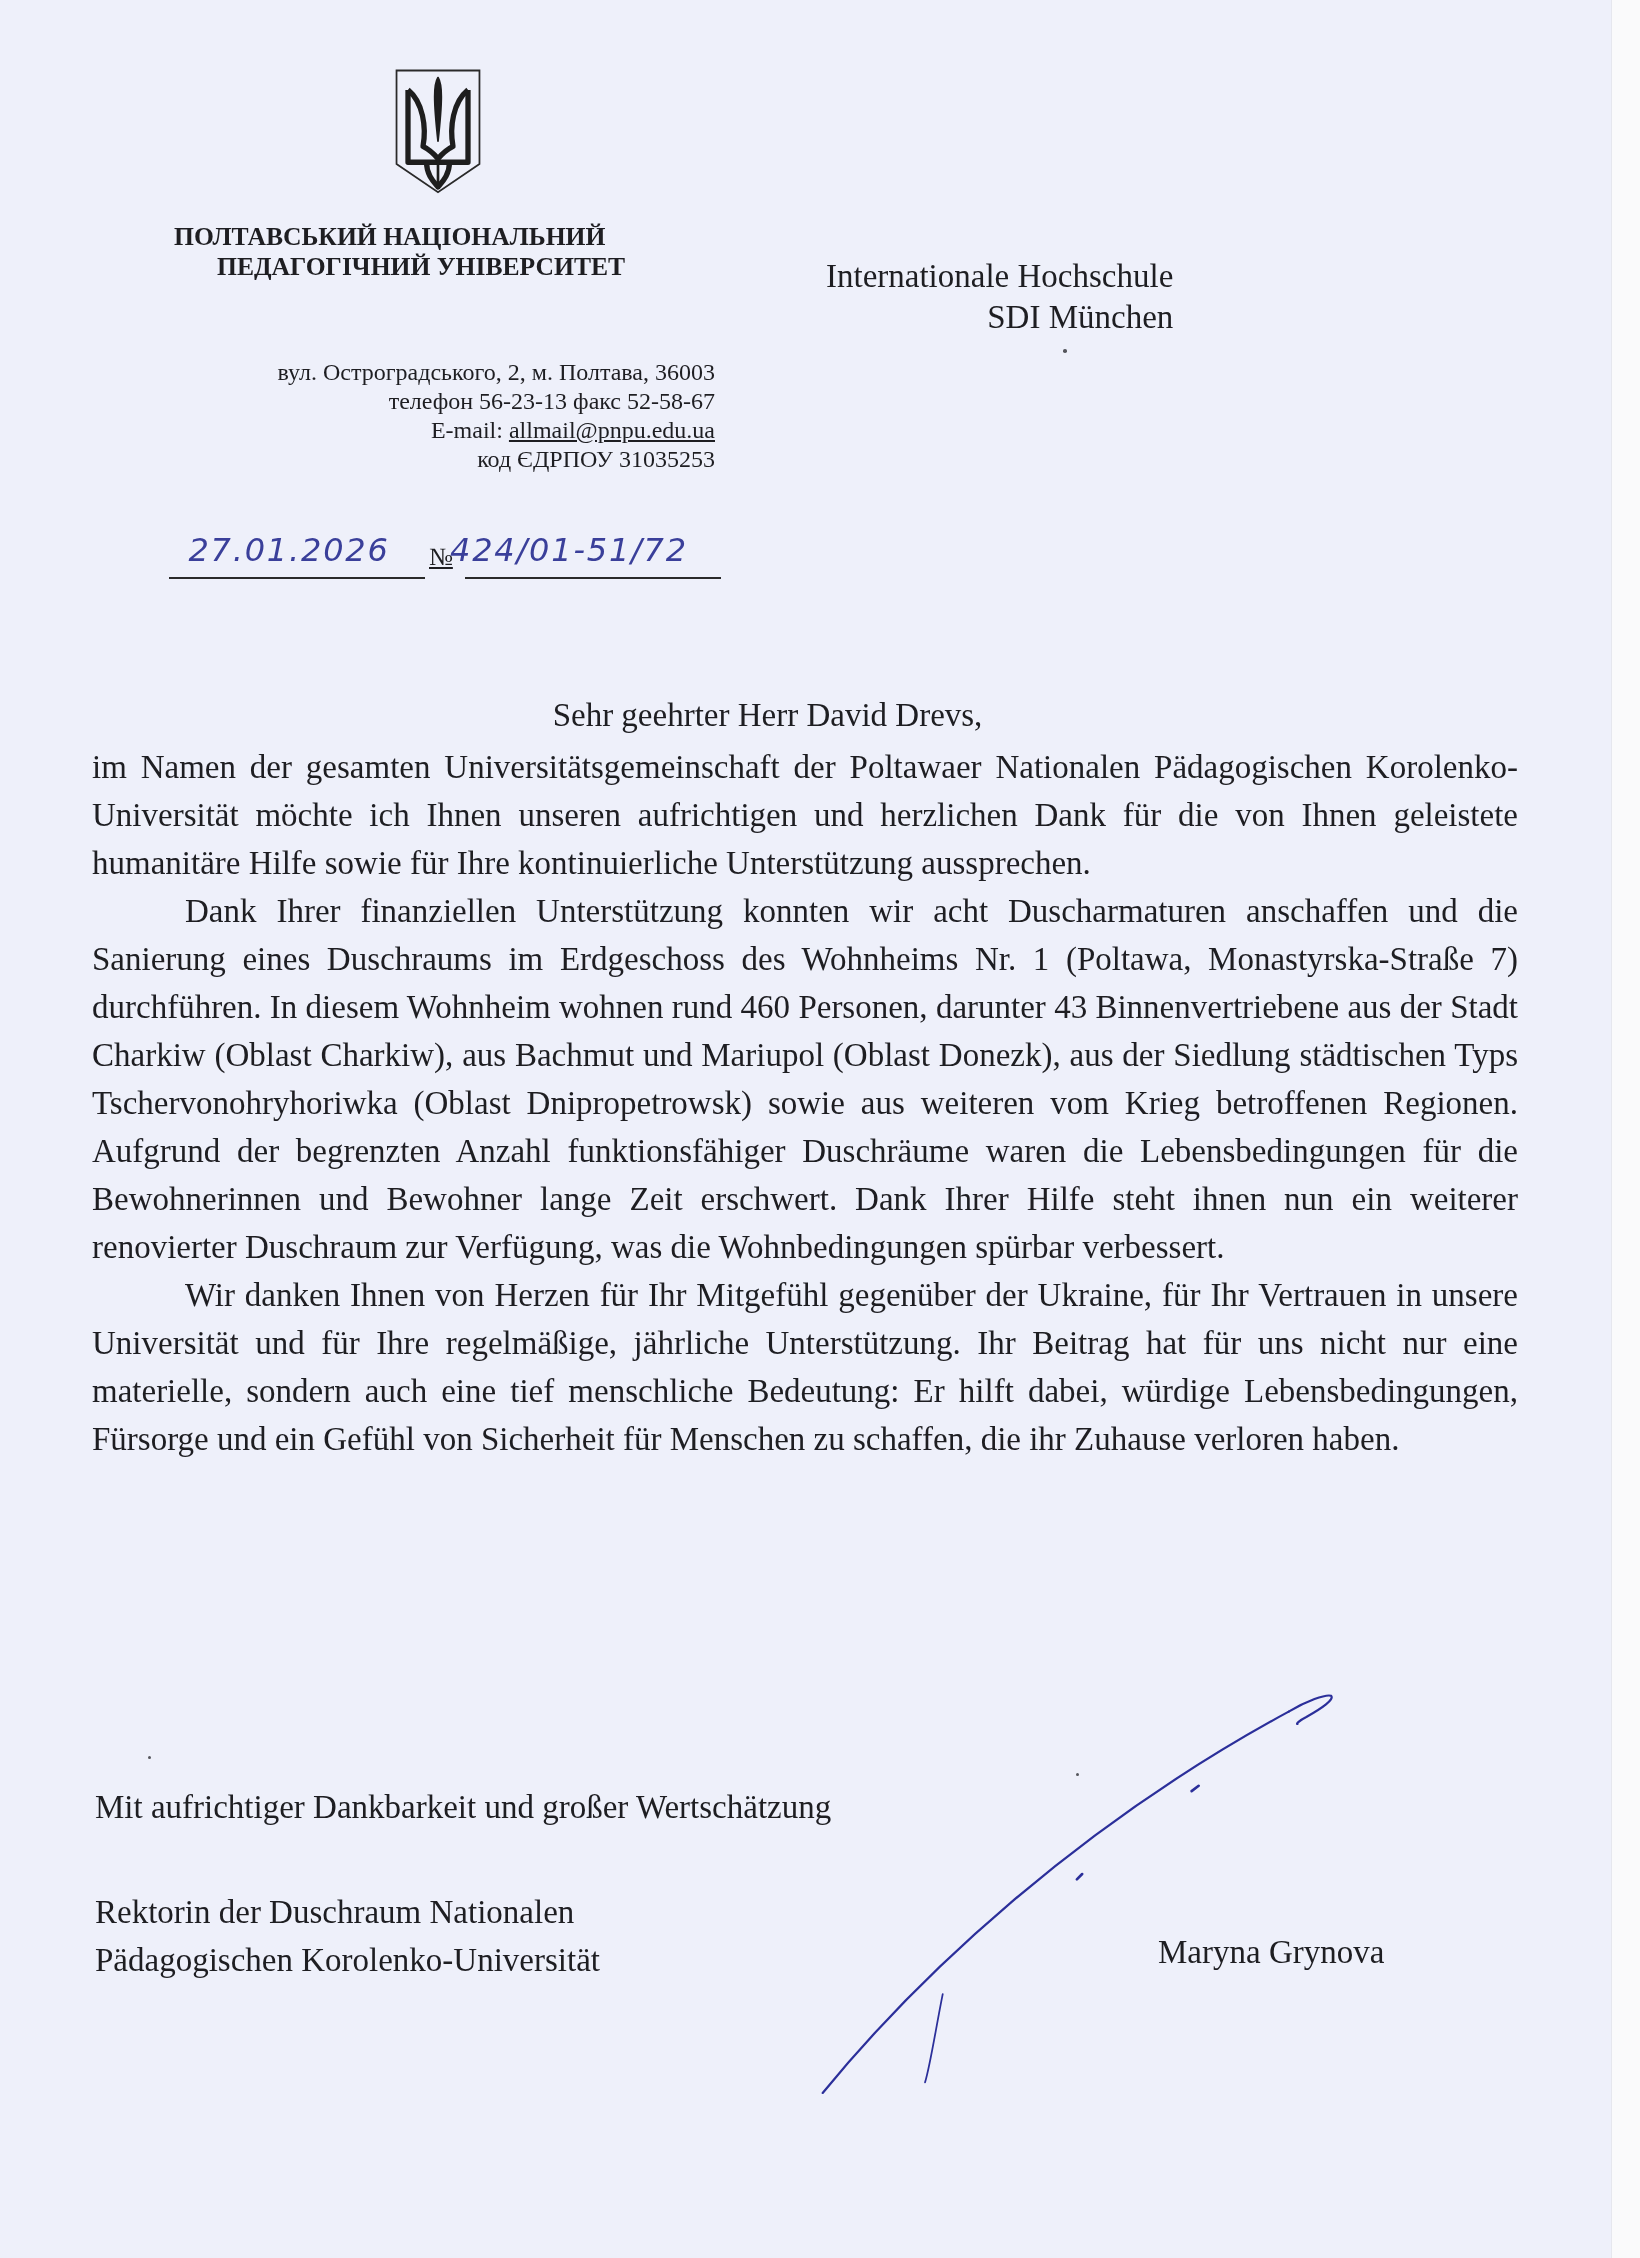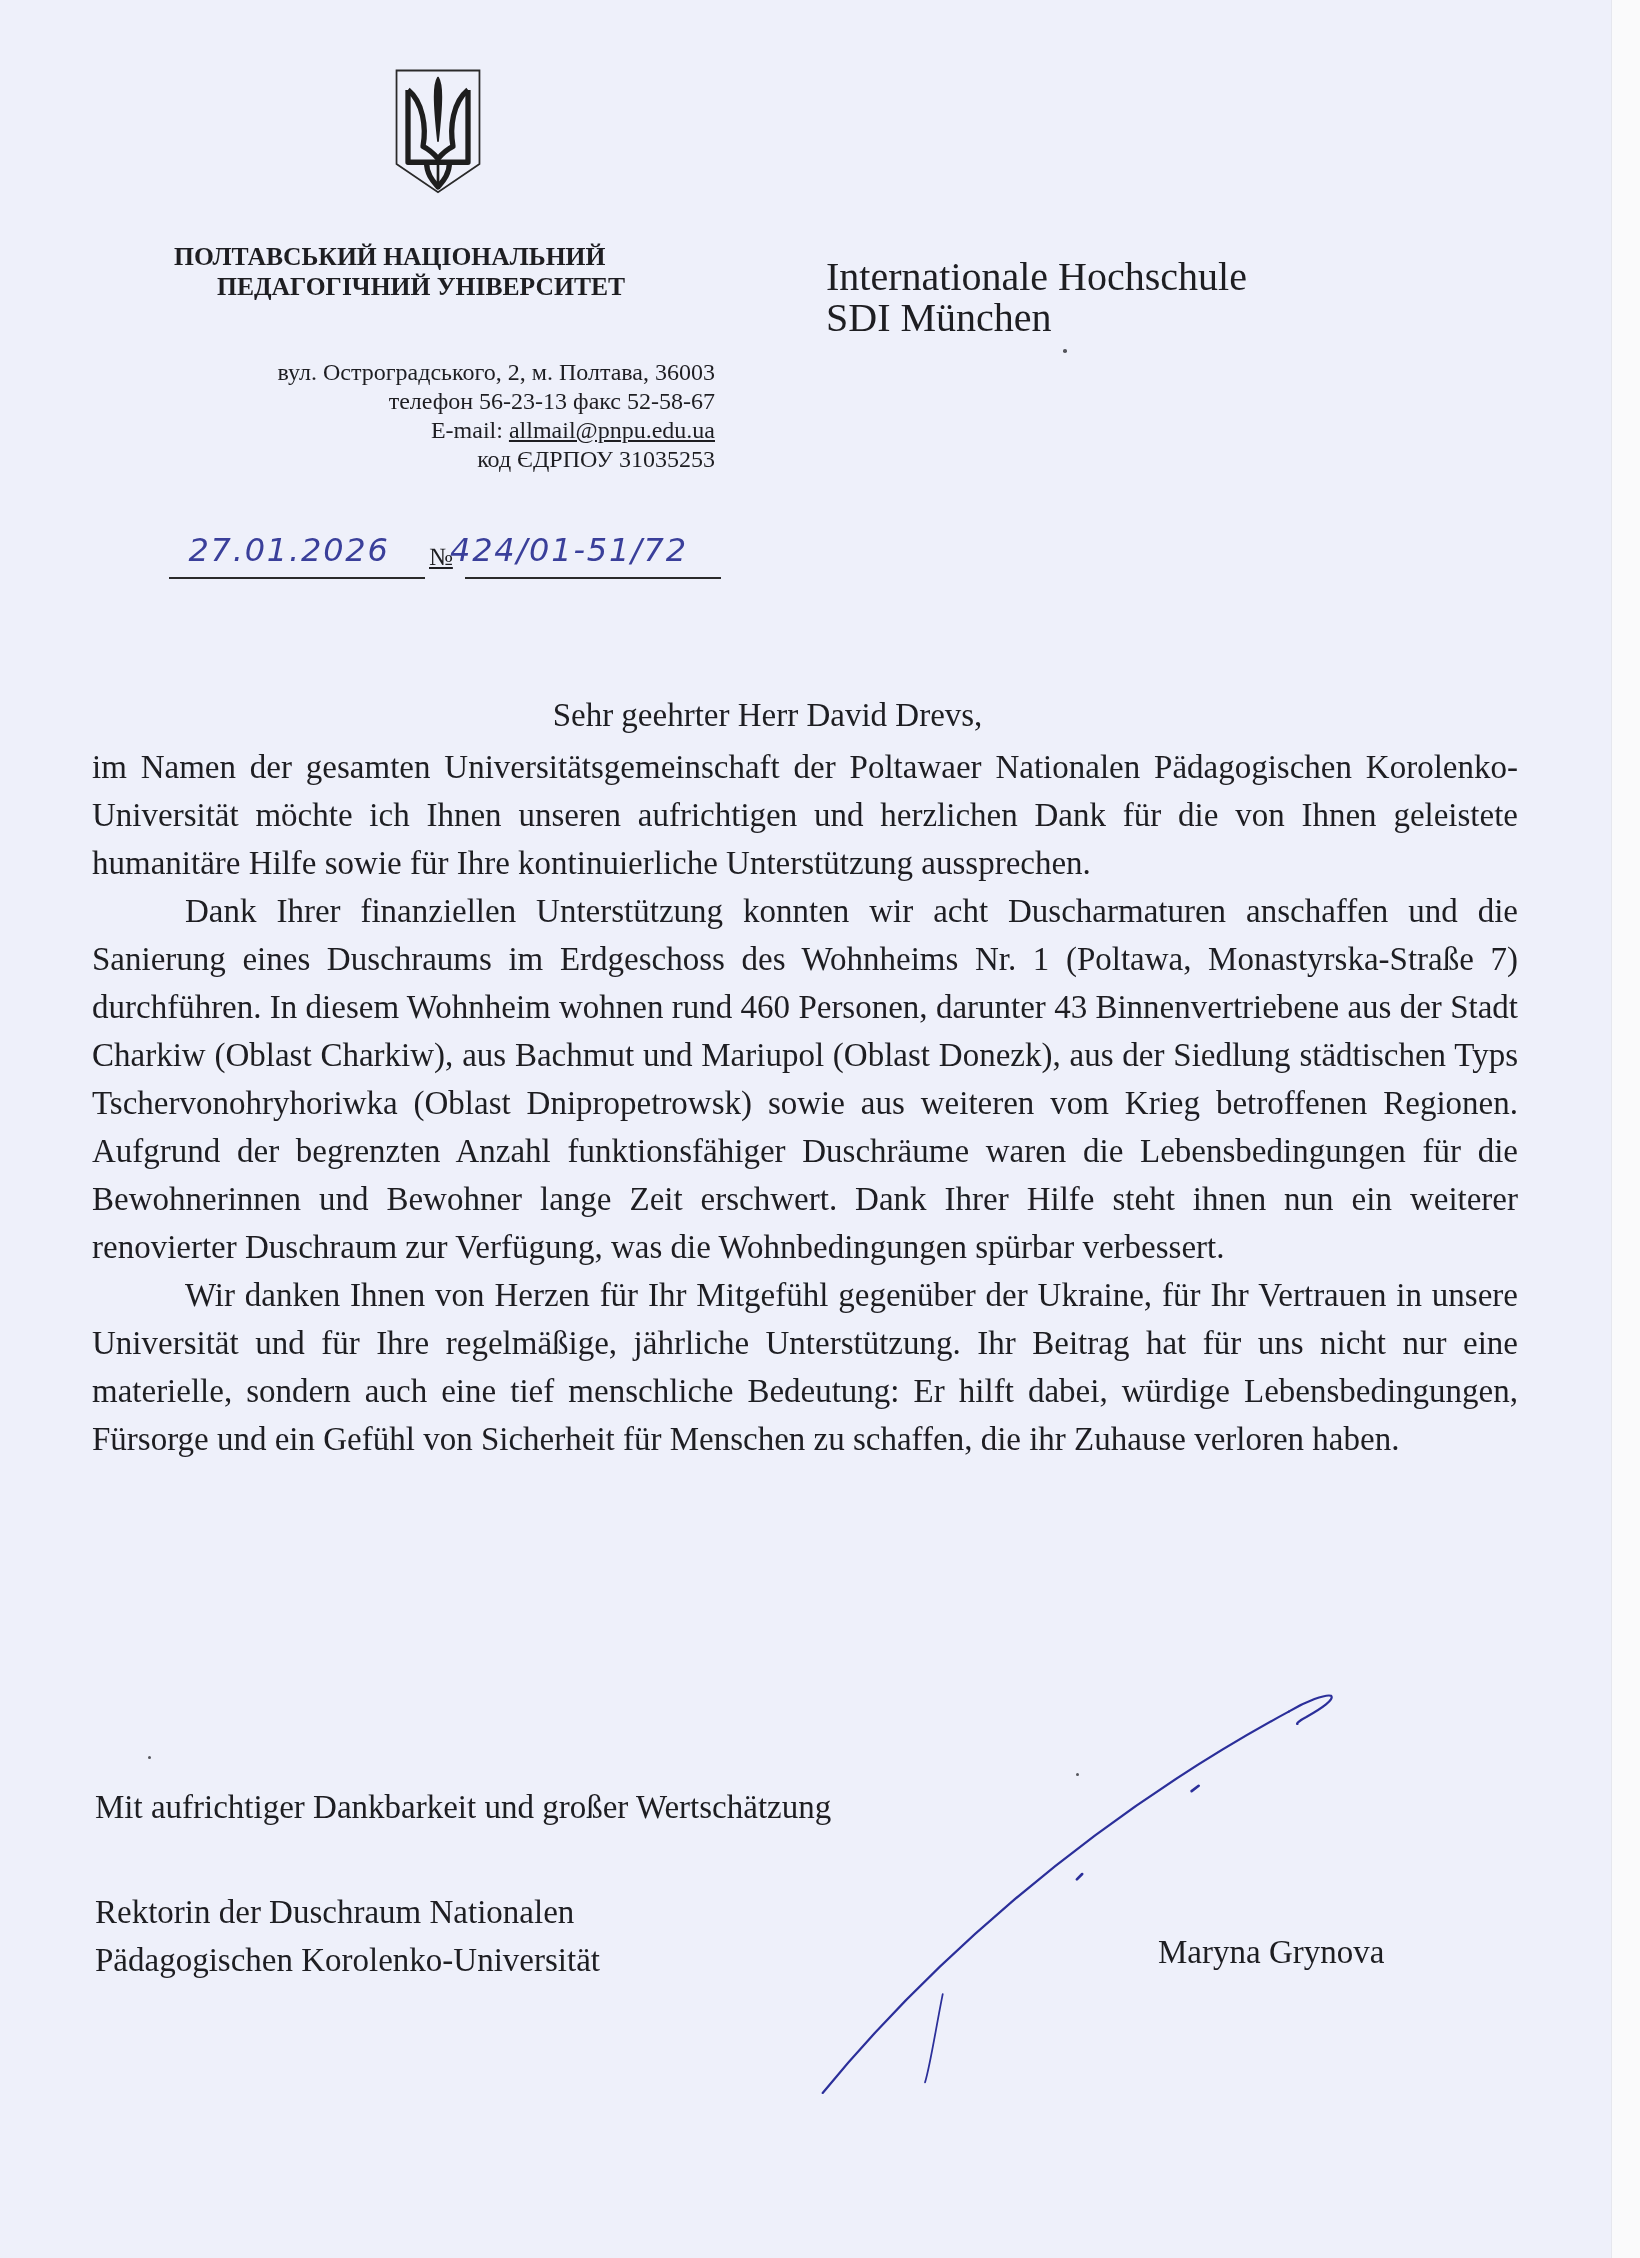--- a/index.html
+++ b/index.html
@@ -19,28 +19,28 @@
   }
   .abs { position: absolute; }
 
   
   .emblem { left: 393px; top: 65px; width: 90px; height: 131px; }
 
   
   .lh { left: 132px; top: 222px; width: 670px; text-align: center; line-height: 30px; font-size: 25.6px; }
   .lh .ministry { display: block; }
   .lh .uni { display: block; font-weight: bold; }
-  .lh .uni1 { text-align: left; padding-left: 42px; margin-top: 20px; }
+  .lh .uni1 { text-align: left; padding-left: 42px; }
   .lh .uni2 { text-align: left; padding-left: 85px; }
   .lh .uni3 { text-align: left; padding-left: 143px; }
 
   .contacts { left: 168px; top: 358px; width: 547px; text-align: right; font-size: 24px; line-height: 29px; }
   .contacts .email { text-decoration: underline; }
 
-  .recipient { left: 826px; top: 256px; font-size: 40px; line-height: 41px; }
+  .recipient { left: 826px; top: 256px; font-size: 33px; line-height: 41px; text-align: right; }
 
   .regline { left: 169px; top: 531px; width: 600px; height: 53px; }
   .reg-date, .reg-num {
     position: absolute; top: 0; font-family: "DejaVu Sans", sans-serif; font-style: italic;
     color: #3a3f9a; font-size: 32px; letter-spacing: 1.8px;
   }
   .reg-date { left: 19.4px; }
   .reg-no-sign { position: absolute; left: 260px; top: 12.4px; font-size: 25px; text-decoration: underline; }
   .reg-num { left: 281px; }
   .reg-line1 { position: absolute; left: 0; top: 46px; width: 256px; height: 1.8px; background: #2a2a2a; }

